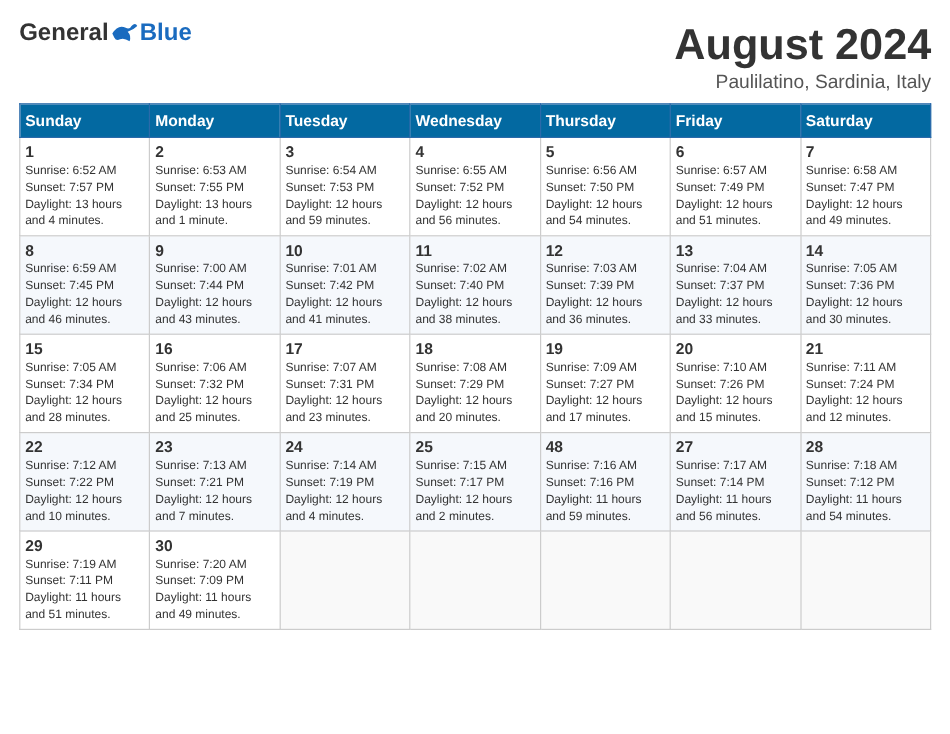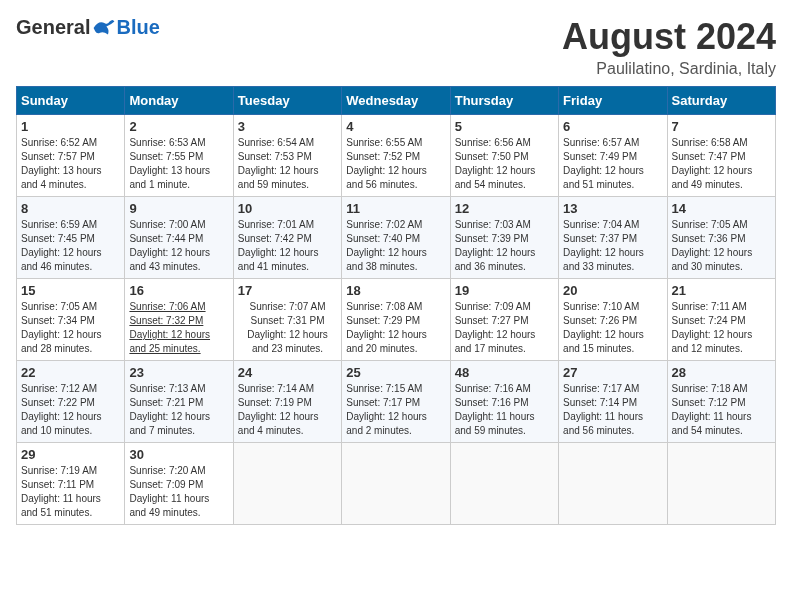--- a/index.html
+++ b/index.html
@@ -228,28 +228,28 @@
       <tr>
         <td>
           <span class="day-num">15</span>
           <div class="day-info" style="white-space: pre-line;">Sunrise: 7:05 AM
 Sunset: 7:34 PM
 Daylight: 12 hours
 and 28 minutes.</div>
         </td>
         <td>
           <span class="day-num">16</span>
-          <div class="day-info" style="white-space: pre-line; text-decoration: underline;">Sunrise: 7:06 AM
+          <div class="day-info" style="white-space: pre-line;">Sunrise: 7:06 AM
 Sunset: 7:32 PM
 Daylight: 12 hours
 and 25 minutes.</div>
         </td>
         <td>
           <span class="day-num">17</span>
-          <div class="day-info" style="white-space: pre-line; text-align: center;">Sunrise: 7:07 AM
+          <div class="day-info" style="white-space: pre-line;">Sunrise: 7:07 AM
 Sunset: 7:31 PM
 Daylight: 12 hours
 and 23 minutes.</div>
         </td>
         <td>
           <span class="day-num">18</span>
           <div class="day-info" style="white-space: pre-line;">Sunrise: 7:08 AM
 Sunset: 7:29 PM
 Daylight: 12 hours
 and 20 minutes.</div>

